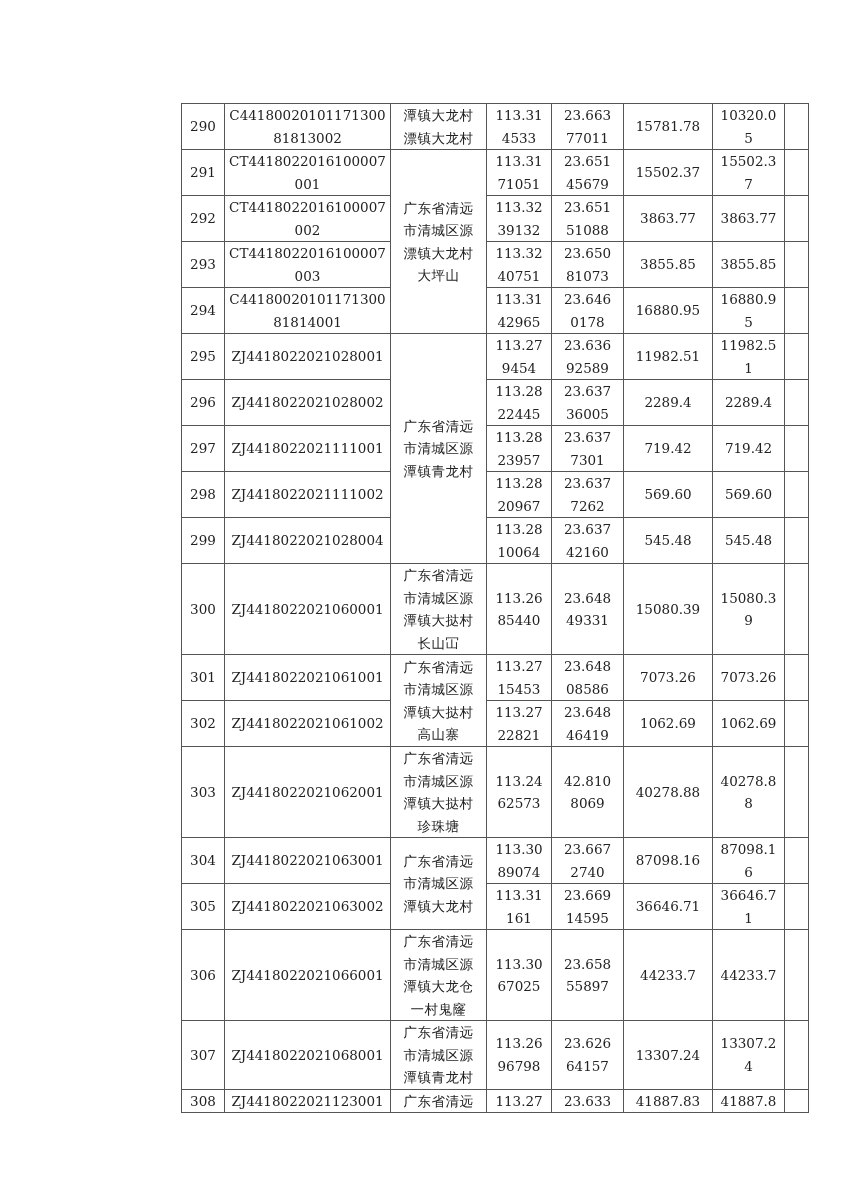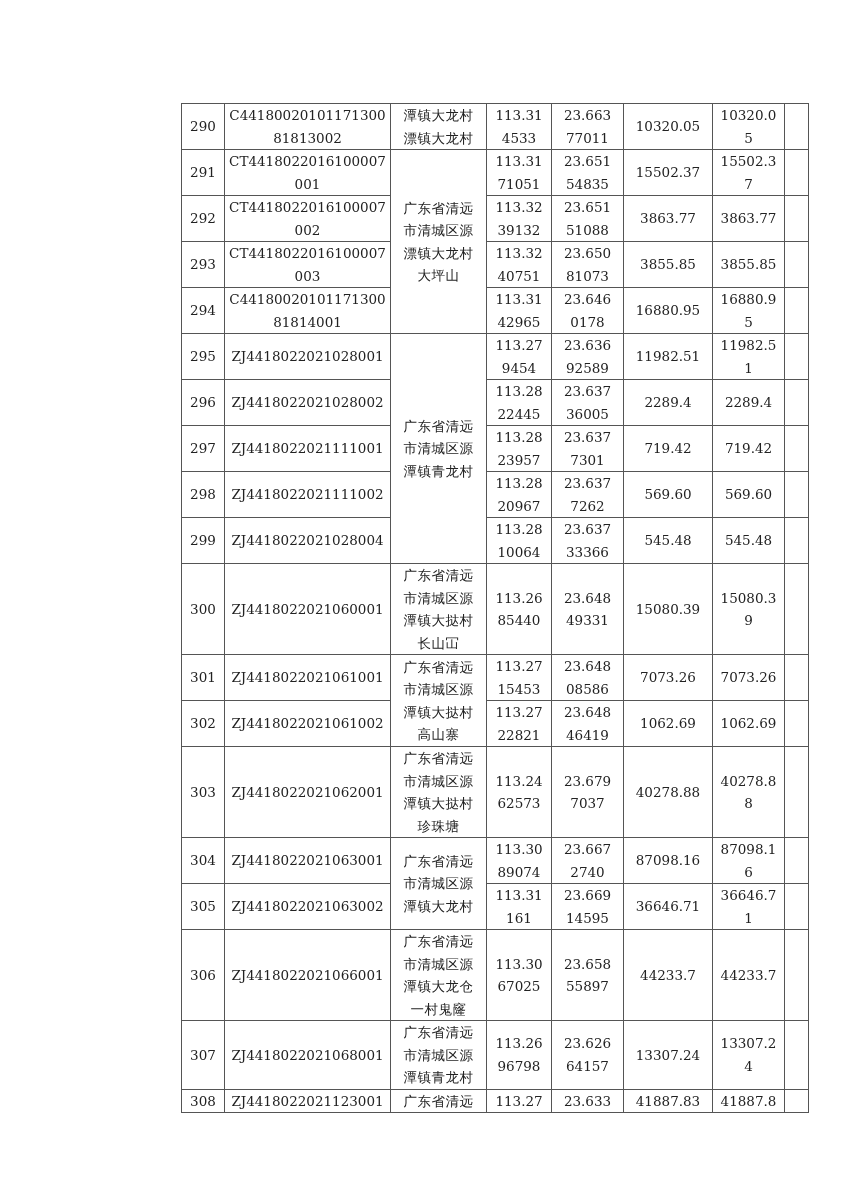--- a/index.html
+++ b/index.html
@@ -36,21 +36,21 @@
             <span class="wrap">漂镇大龙村</span>
           </td>
           <td class="c3">
             <span class="wrap">113.31</span>
             <span class="wrap">4533</span>
           </td>
           <td class="c4">
             <span class="wrap">23.663</span>
             <span class="wrap">77011</span>
           </td>
-          <td class="c5">10320.05</td>
+          <td class="c5">15781.78</td>
           <td class="c6">
             <span class="wrap">10320.0</span>
             <span class="wrap">5</span>
           </td>
           <td class="c7"></td>
         </tr>
         <tr style="height: 45px;">
           <td class="c0">291</td>
           <td class="c1">
             <span class="wrap">CT4418022016100007</span>
@@ -61,21 +61,21 @@
             <span class="wrap">市清城区源</span>
             <span class="wrap">漂镇大龙村</span>
             <span class="wrap">大坪山</span>
           </td>
           <td class="c3">
             <span class="wrap">113.31</span>
             <span class="wrap">71051</span>
           </td>
           <td class="c4">
             <span class="wrap">23.651</span>
-            <span class="wrap">54835</span>
+            <span class="wrap">45679</span>
           </td>
           <td class="c5">15502.37</td>
           <td class="c6">
             <span class="wrap">15502.3</span>
             <span class="wrap">7</span>
           </td>
           <td class="c7"></td>
         </tr>
         <tr style="height: 45px;">
           <td class="c0">292</td>
@@ -224,21 +224,21 @@
           <td class="c0">299</td>
           <td class="c1">
             <span class="wrap">ZJ4418022021028004</span>
           </td>
           <td class="c3">
             <span class="wrap">113.28</span>
             <span class="wrap">10064</span>
           </td>
           <td class="c4">
             <span class="wrap">23.637</span>
-            <span class="wrap">33366</span>
+            <span class="wrap">42160</span>
           </td>
           <td class="c5">545.48</td>
           <td class="c6">
             <span class="wrap">545.48</span>
           </td>
           <td class="c7"></td>
         </tr>
         <tr style="height: 91px;">
           <td class="c0">300</td>
           <td class="c1">
@@ -318,22 +318,22 @@
             <span class="wrap">广东省清远</span>
             <span class="wrap">市清城区源</span>
             <span class="wrap">潭镇大挞村</span>
             <span class="wrap">珍珠塘</span>
           </td>
           <td class="c3">
             <span class="wrap">113.24</span>
             <span class="wrap">62573</span>
           </td>
           <td class="c4">
-            <span class="wrap">23.679</span>
-            <span class="wrap">7037</span>
+            <span class="wrap">42.810</span>
+            <span class="wrap">8069</span>
           </td>
           <td class="c5">40278.88</td>
           <td class="c6">
             <span class="wrap">40278.8</span>
             <span class="wrap">8</span>
           </td>
           <td class="c7"></td>
         </tr>
         <tr style="height: 45px;">
           <td class="c0">304</td>

